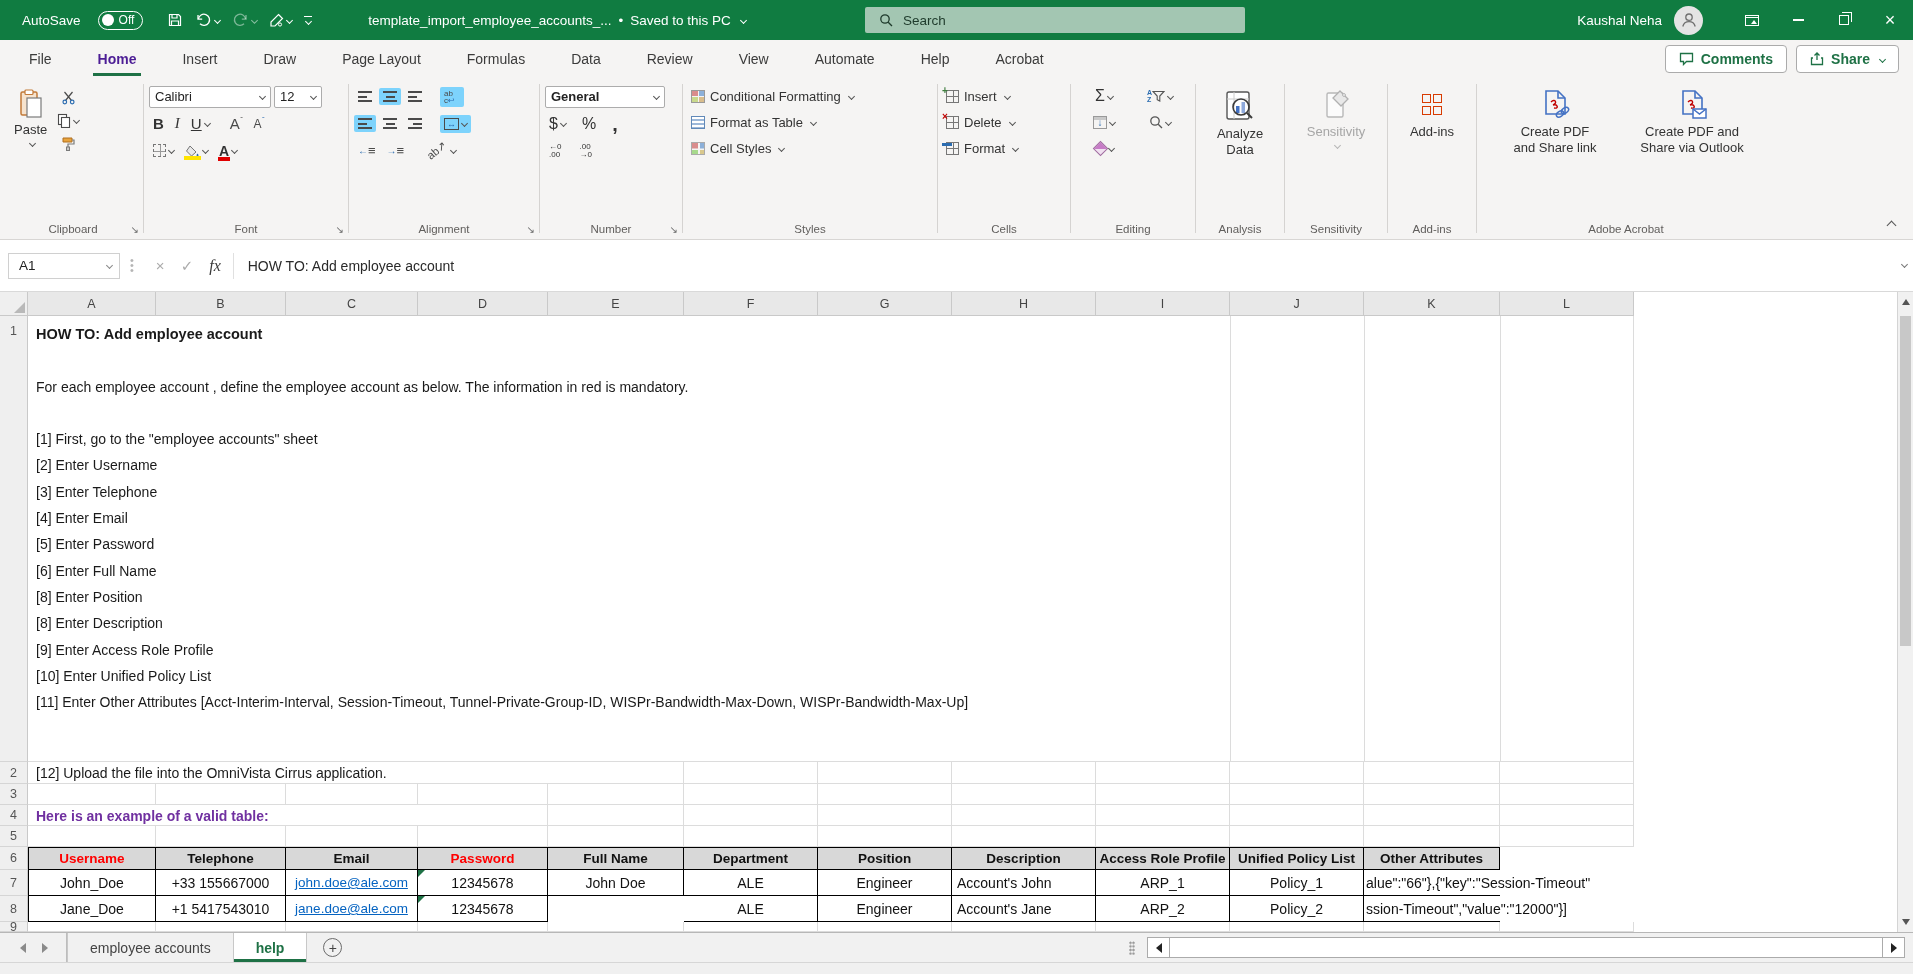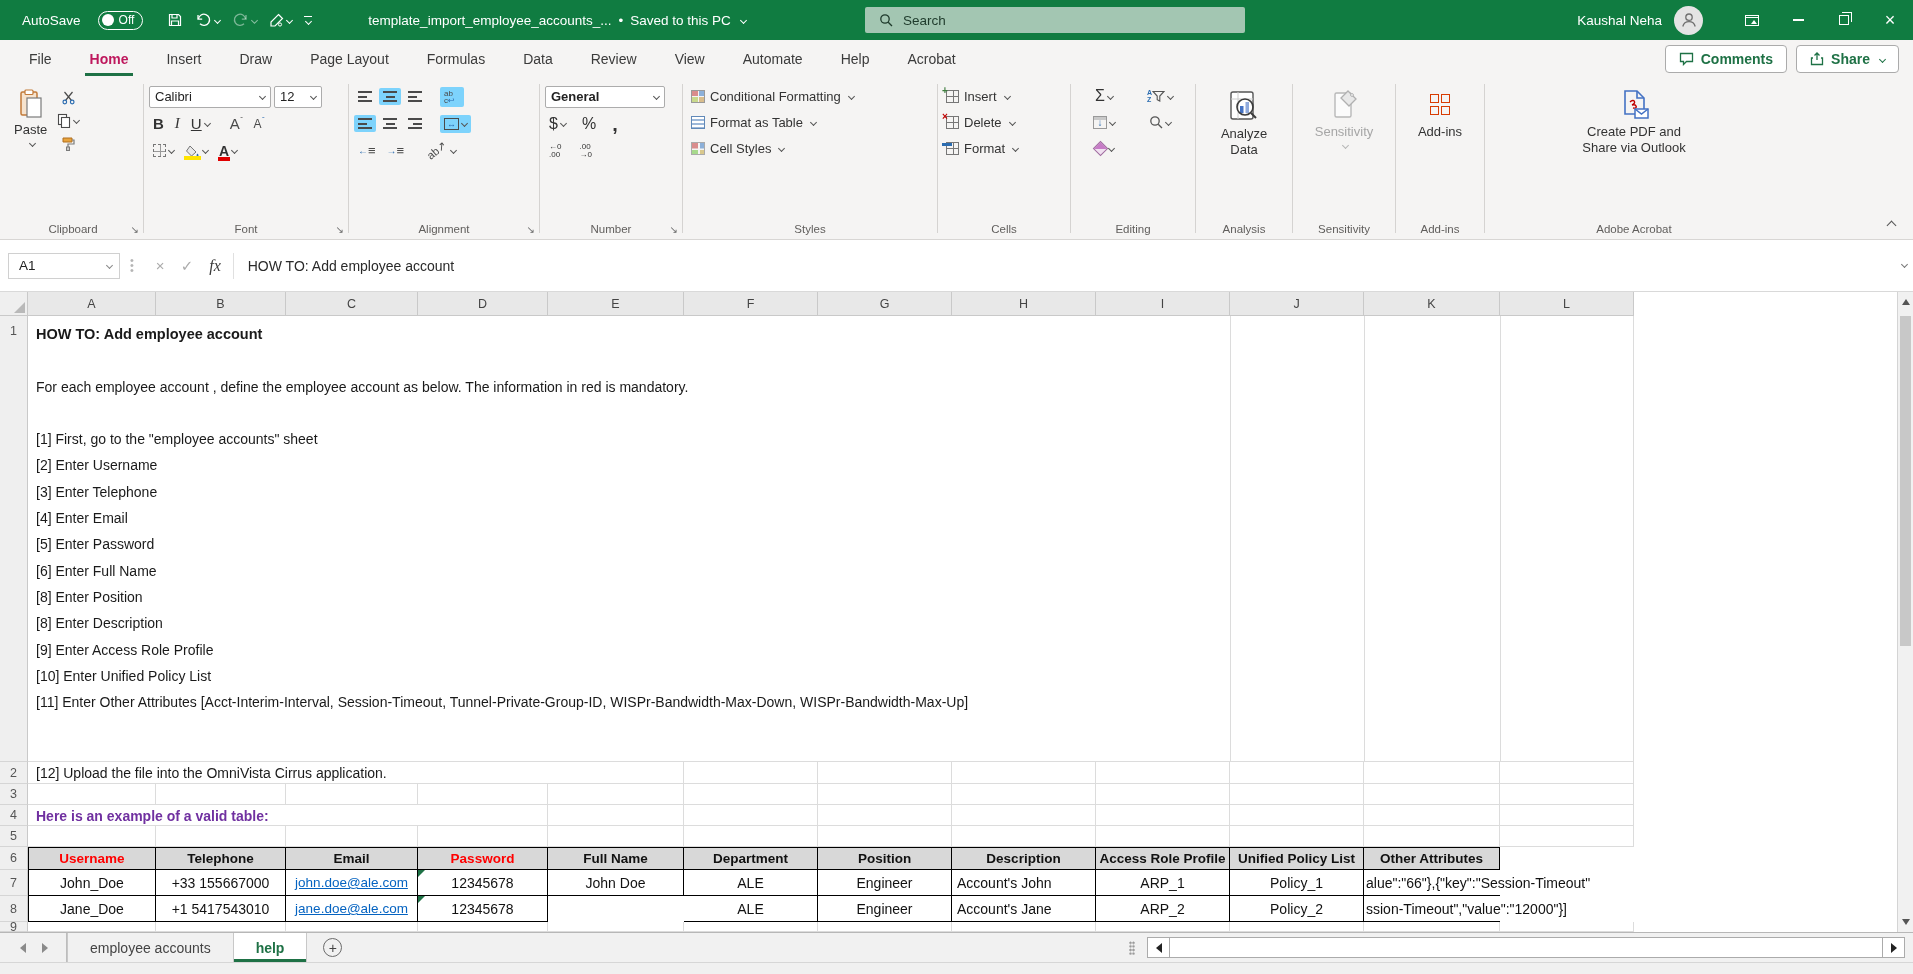--- a/index.html
+++ b/index.html
@@ -27,23 +27,23 @@
   .ico-min { width:11px; height:1.5px; background:#fff; display:inline-block; }
   .ico-restore { position:relative; width:10px; height:10px; border:1.2px solid #fff; display:inline-block; }
   .ico-restore::before { content:""; position:absolute; left:2px; top:-4px; width:9px; height:9px; border:1.2px solid #fff; border-left:none; border-bottom:none; }
   .ico-close { font-size:18px; line-height:1; color:#fff; font-weight:300; }
   .ico-ribopt { position:relative; width:14px; height:11px; border:1.2px solid #fff; display:inline-block; }
   .ico-ribopt::before { content:""; position:absolute; left:0; top:1.5px; width:100%; height:1.2px; background:#fff; }
   .ico-ribopt::after { content:""; position:absolute; left:4.5px; top:4.5px; border-left:3px solid transparent; border-right:3px solid transparent; border-bottom:4px solid #fff; }
 
   
   .tabrow { position:absolute; top:40px; left:0; width:100%; height:37px; background:#F5F4F3; display:flex; align-items:center; }
-  .rtabs { display:flex; align-items:flex-end; padding-left:12px; gap:4px; }
+  .rtabs { display:flex; align-items:flex-end; padding-left:12px; gap:12px; }
   .rtab { font-size:14px; color:#3B3B3B; padding:9px 17px; position:relative; white-space:nowrap; }
-  .rtab.active { font-weight:bold; color:#be185d; }
+  .rtab.active { font-weight:bold; color:#4c1d95; }
   .rtab.active::after { content:""; position:absolute; left:12px; right:12px; bottom:0; height:3px; background:#1E7145; }
   .tr-right { position:absolute; right:14px; top:5px; display:flex; gap:9px; }
   .pillbtn { display:flex; align-items:center; gap:7px; height:28px; padding:0 13px; background:#fff; border:1px solid #ABABAB; border-radius:4px; color:#1E7145; font-size:14px; font-weight:600; }
 
   
   .ribbon { position:absolute; top:77px; left:0; width:100%; height:163px; background:#F5F4F3; border-bottom:1px solid #D8D6D4; display:flex; align-items:stretch; padding:3px 4px 0 4px; }
   .grp { position:relative; flex:none; display:flex; flex-direction:column; padding:3px 4px 20px 4px; }
   .glabel { position:absolute; bottom:4px; left:0; right:0; text-align:center; font-size:11.5px; color:#605E5C; white-space:nowrap; }
   .launcher { position:absolute; bottom:4px; right:3px; font-size:10px; color:#666; line-height:1; }
   .gdiv { flex:none; width:1px; background:#D5D3D1; margin:4px 1px 6px 1px; }
@@ -514,21 +514,21 @@
         </span>
         <span class="sbtn">
             <span class="eraseric"></span>
             <span class="chev"></span>
           </span>
       </div>
       <span class="glabel">Editing</span>
     </div>
     <div class="gdiv"></div>
 
-    <div class="grp" style="width:94px;align-items:center;">
+    <div class="grp" style="width:86px;align-items:center;">
       <div class="bigbtn" style="margin:0 auto;">
         <svg width="34" height="34" viewBox="0 0 34 34">
           <rect x="4" y="3" width="22" height="27" rx="2" fill="#fff" stroke="#555" stroke-width="1.4"></rect>
           <path d="M4 10h22M11 3v27" stroke="#CCC" stroke-width="1"></path>
           <rect x="13" y="17" width="3.5" height="7" fill="#4472C4"></rect>
             <rect x="18.5" y="13" width="3.5" height="11" fill="#8FAADC"></rect>
           <circle cx="18" cy="18" r="8" fill="none" stroke="#3b3b3b" stroke-width="1.6"></circle>
           <path d="M24 24l5 5" stroke="#3b3b3b" stroke-width="2"></path>
         </svg>
         <span class="blabel">Analyze</span>
@@ -561,20 +561,31 @@
             <i></i>
           </span>
         <span class="blabel">Add-ins</span>
       </div>
       <span class="glabel">Add-ins</span>
     </div>
     <div class="gdiv"></div>
 
     <div class="grp" style="width:296px;">
       <div class="grow-h" style="justify-content:center;gap:4px;">
+        <div class="bigbtn" style="width:128px;">
+          <svg width="30" height="32" viewBox="0 0 30 32">
+            <path d="M6 2h12l7 7v16H6z" fill="none" stroke="#4472C4" stroke-width="1.6"></path>
+              <path d="M18 2v7h7" fill="none" stroke="#4472C4" stroke-width="1.6"></path>
+            <path d="M11 13c4-4 7 1 2 3 5-1 6 4 1 3" fill="none" stroke="#C00000" stroke-width="1.4"></path>
+            <ellipse cx="20" cy="25" rx="4" ry="2.6" fill="none" stroke="#4472C4" stroke-width="1.5" transform="rotate(-35 20 25)"></ellipse>
+            <ellipse cx="25" cy="21.5" rx="4" ry="2.6" fill="none" stroke="#4472C4" stroke-width="1.5" transform="rotate(-35 25 21.5)"></ellipse>
+          </svg>
+          <span class="blabel">Create PDF</span>
+          <span class="blabel" style="margin-top:-3px;">and Share link</span>
+        </div>
         <div class="bigbtn" style="width:138px;">
           <svg width="30" height="32" viewBox="0 0 30 32">
             <path d="M6 2h12l7 7v16H6z" fill="none" stroke="#4472C4" stroke-width="1.6"></path>
               <path d="M18 2v7h7" fill="none" stroke="#4472C4" stroke-width="1.6"></path>
             <path d="M11 13c4-4 7 1 2 3 5-1 6 4 1 3" fill="none" stroke="#C00000" stroke-width="1.4"></path>
             <rect x="16" y="20" width="13" height="9" fill="#fff" stroke="#4472C4" stroke-width="1.5"></rect>
               <path d="M16 20l6.5 5 6.5-5" fill="none" stroke="#4472C4" stroke-width="1.5"></path>
           </svg>
           <span class="blabel">Create PDF and</span>
           <span class="blabel" style="margin-top:-3px;">Share via Outlook</span>

